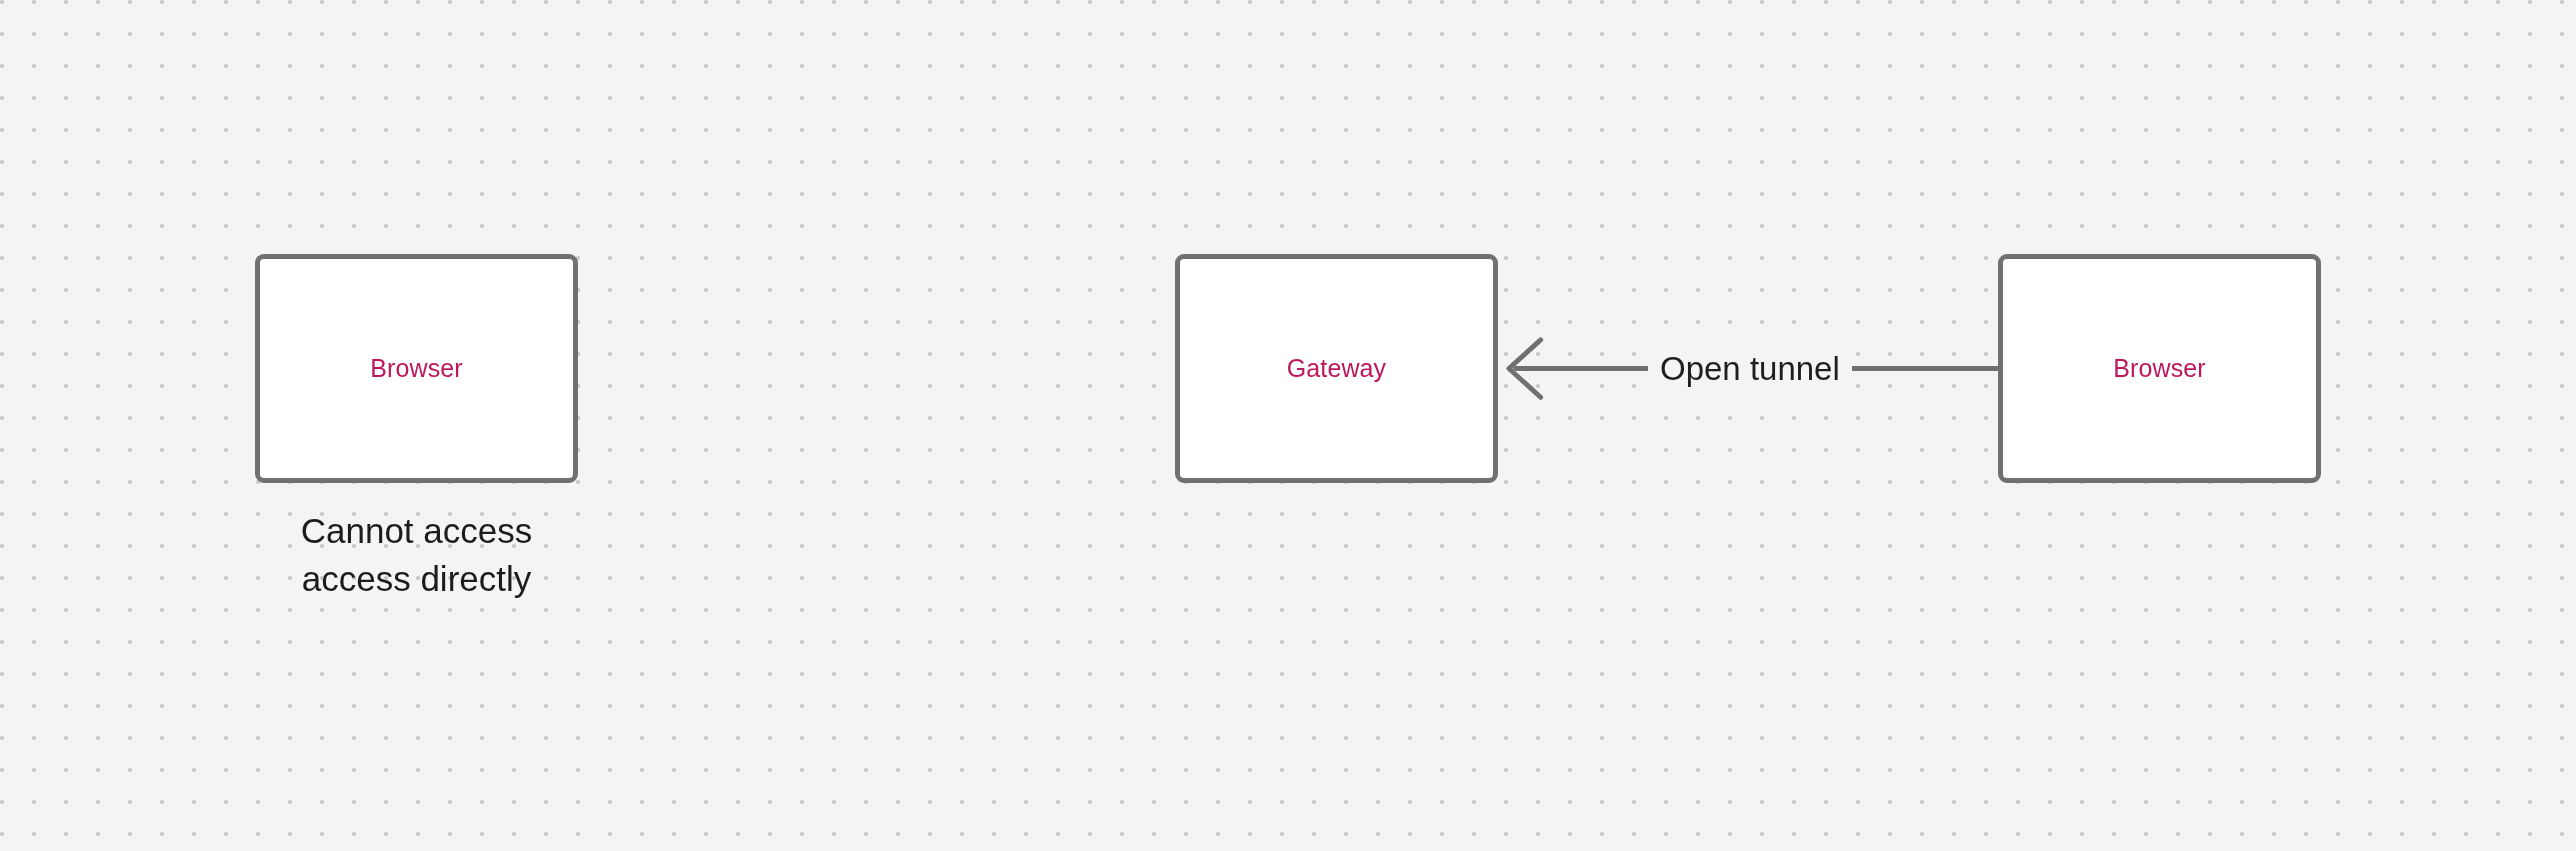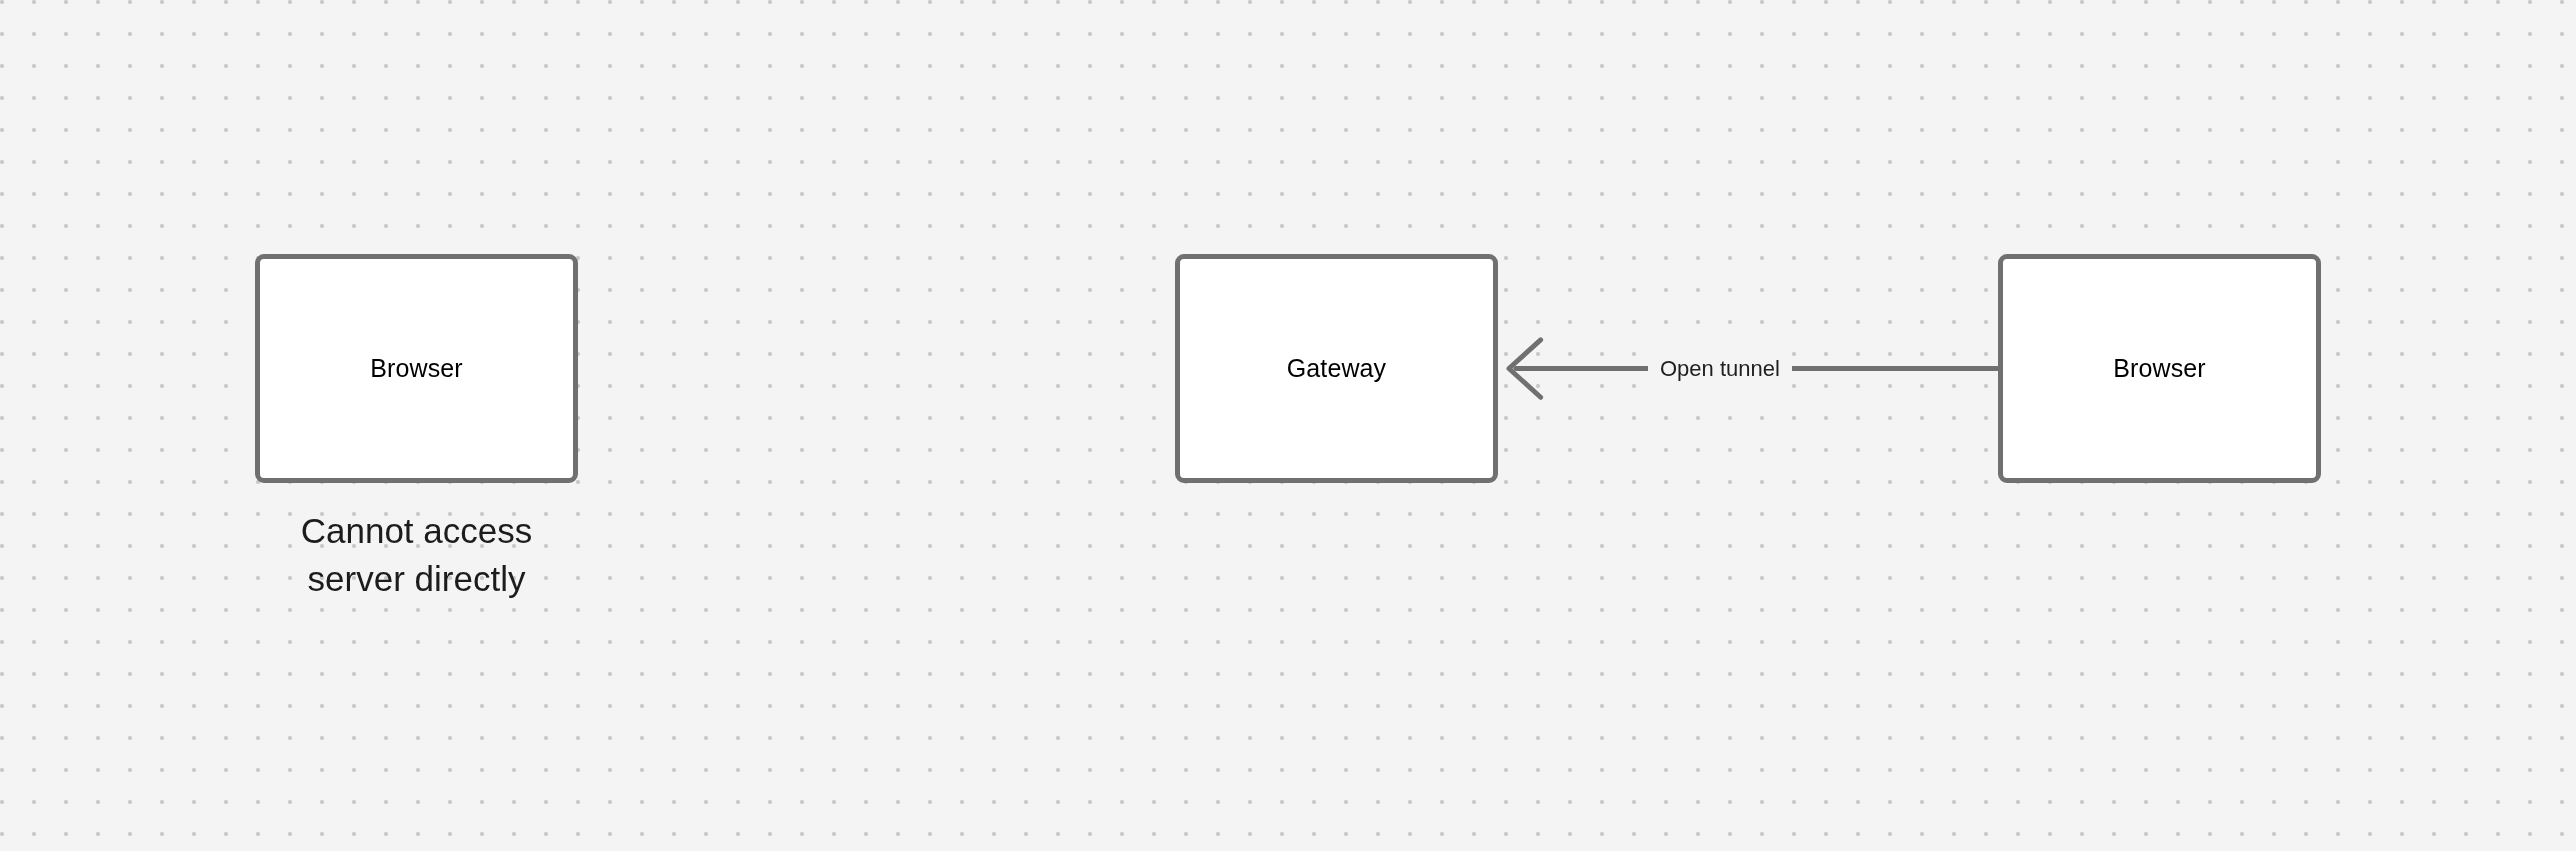--- a/index.html
+++ b/index.html
@@ -27,21 +27,21 @@
     background: #ffffff;
     border: 5px solid #707070;
     border-radius: 9px;
     display: flex;
     align-items: center;
     justify-content: center;
   }
   .node-label {
     font-size: 25px;
     line-height: 1;
-    color: #000000;
+    color: #be185d;
     letter-spacing: 0.1px;
     white-space: nowrap;
   }
 
   #node-browser { left: 255px; top: 254px; width: 323px; height: 229px; }
   #node-gateway { left: 1175px; top: 254px; width: 323px; height: 229px; align-items: center; }
   #node-server  { left: 1998px; top: 254px; width: 323px; height: 229px; }
 
   
   .caption {
@@ -64,21 +64,21 @@
     height: 851px;
     pointer-events: none;
   }
   .edge-label {
     position: absolute;
     top: 346px;
     left: 1648px;
     padding: 0 12px;
     background: #f4f4f4;
     color: #1f1f1f;
-    font-size: 22px;
+    font-size: 33px;
     line-height: 46px;
     white-space: nowrap;
   }
 </style>
 </head>
 <body>
 
 <div id="canvas">
 
   <svg id="edge-layer" viewBox="0 0 2600 859" width="2576" height="851" xmlns="http://www.w3.org/2000/svg">
@@ -97,17 +97,17 @@
   <div class="node" id="node-gateway">
     <span class="node-label">Gateway</span>
   </div>
 
   <div class="node" id="node-server">
     <span class="node-label">Browser</span>
   </div>
 
   <div class="caption">
     <div>Cannot access</div>
-    <div>server directly</div>
+    <div>access directly</div>
   </div>
 
 </div>
 
 
 </body></html>

